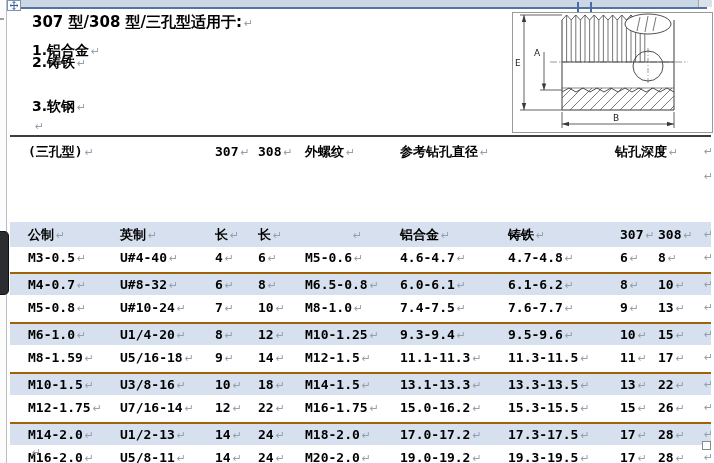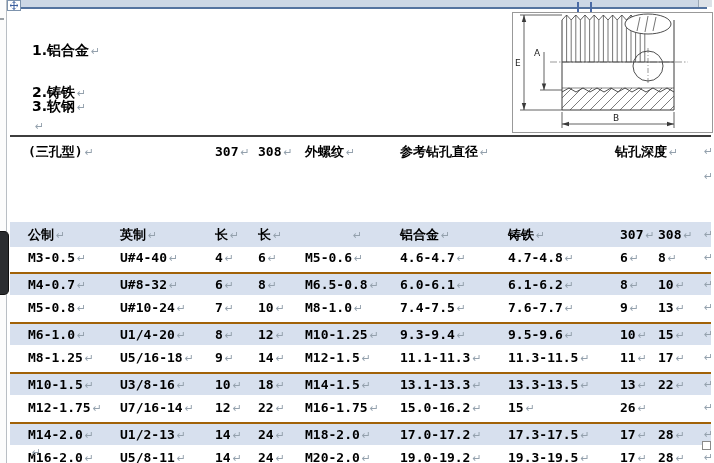--- a/index.html
+++ b/index.html
@@ -18,21 +18,21 @@
   .move-handle{position:absolute;left:7px;top:0;width:14px;height:11px;background:#fff;
        border:1px solid #7d93ad;display:flex;align-items:center;justify-content:center;box-sizing:border-box;}
   .anchor-tick{position:absolute;top:2px;width:2px;height:12px;background:#4a6aa5;}
   
   .pilcrow{color:var(--pil,#94a1ad);font-size:11px;font-weight:normal;
        font-family:"DejaVu Sans",sans-serif;margin-left:2px;}
   .doc-title{position:absolute;left:32px;top:13px;font-size:15px;font-weight:bold;color:#000;
        font-family:"DejaVu Sans","Liberation Sans",sans-serif;white-space:nowrap;}
   .doc-li{position:absolute;left:32px;font-size:14px;font-weight:bold;color:#000;
        font-family:"DejaVu Sans","Liberation Sans",sans-serif;white-space:nowrap;}
-  .li1{top:42px}.li2{top:84px}.li3{top:98px}
+  .li1{top:42px}.li2{top:54px}.li3{top:98px}
   .empty-para{position:absolute;left:33px;top:116px;}
   .img-para-mark{position:absolute;left:702px;top:14px;}
   .after-table-mark{position:absolute;left:30px;top:442px;}
   
   .diagram{position:absolute;left:510px;top:8px;width:204px;height:126px;}
   .diagram svg{overflow:visible;display:block;}
   
   .dtable{position:absolute;left:10px;top:135px;width:701px;}
   .tb-top{height:2px;background:var(--btop,#3d3d3d);}
   .tb-bottom{height:2px;background:var(--bbot,#5d7b8c);}
@@ -64,20 +64,21 @@
     <svg width="10" height="9" viewBox="0 0 10 9">
       <path d="M5,0.5 L5,8.5 M1,4.5 L9,4.5 M5,0.5 L3.6,2 M5,0.5 L6.4,2 M5,8.5 L3.6,7 M5,8.5 L6.4,7 M1,4.5 L2.4,3.2 M1,4.5 L2.4,5.8 M9,4.5 L7.6,3.2 M9,4.5 L7.6,5.8" stroke="#3b5f9e" stroke-width="1" fill="none"></path>
     </svg>
   </div>
   <div class="left-gutter"></div>
   <div class="gutter-tick"></div>
   <div class="scroll-thumb"></div>
   <div class="anchor-tick" style="left:577px"></div>
   <div class="anchor-tick" style="left:590px"></div>
 
+  <div class="doc-title"><span>307 型/308 型/三孔型适用于:</span><span class="pilcrow">↵</span></div>
   <div class="doc-li li1"><span>1.铝合金</span><span class="pilcrow">↵</span></div>
   <div class="doc-li li2"><span>2.铸铁</span><span class="pilcrow">↵</span></div>
   <div class="doc-li li3"><span>3.软钢</span><span class="pilcrow">↵</span></div>
   <div class="empty-para"><span class="pilcrow">↵</span></div>
   <div class="img-para-mark"><span class="pilcrow">↵</span></div>
 
   <div class="diagram">
     <svg width="204" height="126" viewBox="0 0 204 126">
       <rect x="2.5" y="4.5" width="200" height="120" fill="#fff" stroke="#999" stroke-width="1"></rect>
 
@@ -194,21 +195,21 @@
           <span class="cell"><span>8</span><span class="pilcrow">↵</span></span>
           <span class="cell"><span>12</span><span class="pilcrow">↵</span></span>
           <span class="cell"><span>M10-1.25</span><span class="pilcrow">↵</span></span>
           <span class="cell"><span>9.3-9.4</span><span class="pilcrow">↵</span></span>
           <span class="cell"><span>9.5-9.6</span><span class="pilcrow">↵</span></span>
           <span class="cell"><span>10</span><span class="pilcrow">↵</span></span>
           <span class="cell"><span>15</span><span class="pilcrow">↵</span></span>
           <span class="pilcrow row-end">↵</span>
         </div>
         <div class="trow data">
-          <span class="cell"><span>M8-1.25</span><span class="pilcrow">↵</span></span>
+          <span class="cell"><span>M8-1.59</span><span class="pilcrow">↵</span></span>
           <span class="cell"><span>U5/16-18</span><span class="pilcrow">↵</span></span>
           <span class="cell"><span>9</span><span class="pilcrow">↵</span></span>
           <span class="cell"><span>14</span><span class="pilcrow">↵</span></span>
           <span class="cell"><span>M12-1.5</span><span class="pilcrow">↵</span></span>
           <span class="cell"><span>11.1-11.3</span><span class="pilcrow">↵</span></span>
           <span class="cell"><span>11.3-11.5</span><span class="pilcrow">↵</span></span>
           <span class="cell"><span>11</span><span class="pilcrow">↵</span></span>
           <span class="cell"><span>17</span><span class="pilcrow">↵</span></span>
           <span class="pilcrow row-end">↵</span>
         </div>
@@ -224,20 +225,21 @@
           <span class="cell"><span>22</span><span class="pilcrow">↵</span></span>
           <span class="pilcrow row-end">↵</span>
         </div>
         <div class="trow data">
           <span class="cell"><span>M12-1.75</span><span class="pilcrow">↵</span></span>
           <span class="cell"><span>U7/16-14</span><span class="pilcrow">↵</span></span>
           <span class="cell"><span>12</span><span class="pilcrow">↵</span></span>
           <span class="cell"><span>22</span><span class="pilcrow">↵</span></span>
           <span class="cell"><span>M16-1.75</span><span class="pilcrow">↵</span></span>
           <span class="cell"><span>15.0-16.2</span><span class="pilcrow">↵</span></span>
+          <span class="cell"><span>15.3-15.5</span><span class="pilcrow">↵</span></span>
           <span class="cell"><span>15</span><span class="pilcrow">↵</span></span>
           <span class="cell"><span>26</span><span class="pilcrow">↵</span></span>
           <span class="pilcrow row-end">↵</span>
         </div>
         <div class="trow data striped">
           <span class="cell"><span>M14-2.0</span><span class="pilcrow">↵</span></span>
           <span class="cell"><span>U1/2-13</span><span class="pilcrow">↵</span></span>
           <span class="cell"><span>14</span><span class="pilcrow">↵</span></span>
           <span class="cell"><span>24</span><span class="pilcrow">↵</span></span>
           <span class="cell"><span>M18-2.0</span><span class="pilcrow">↵</span></span>

